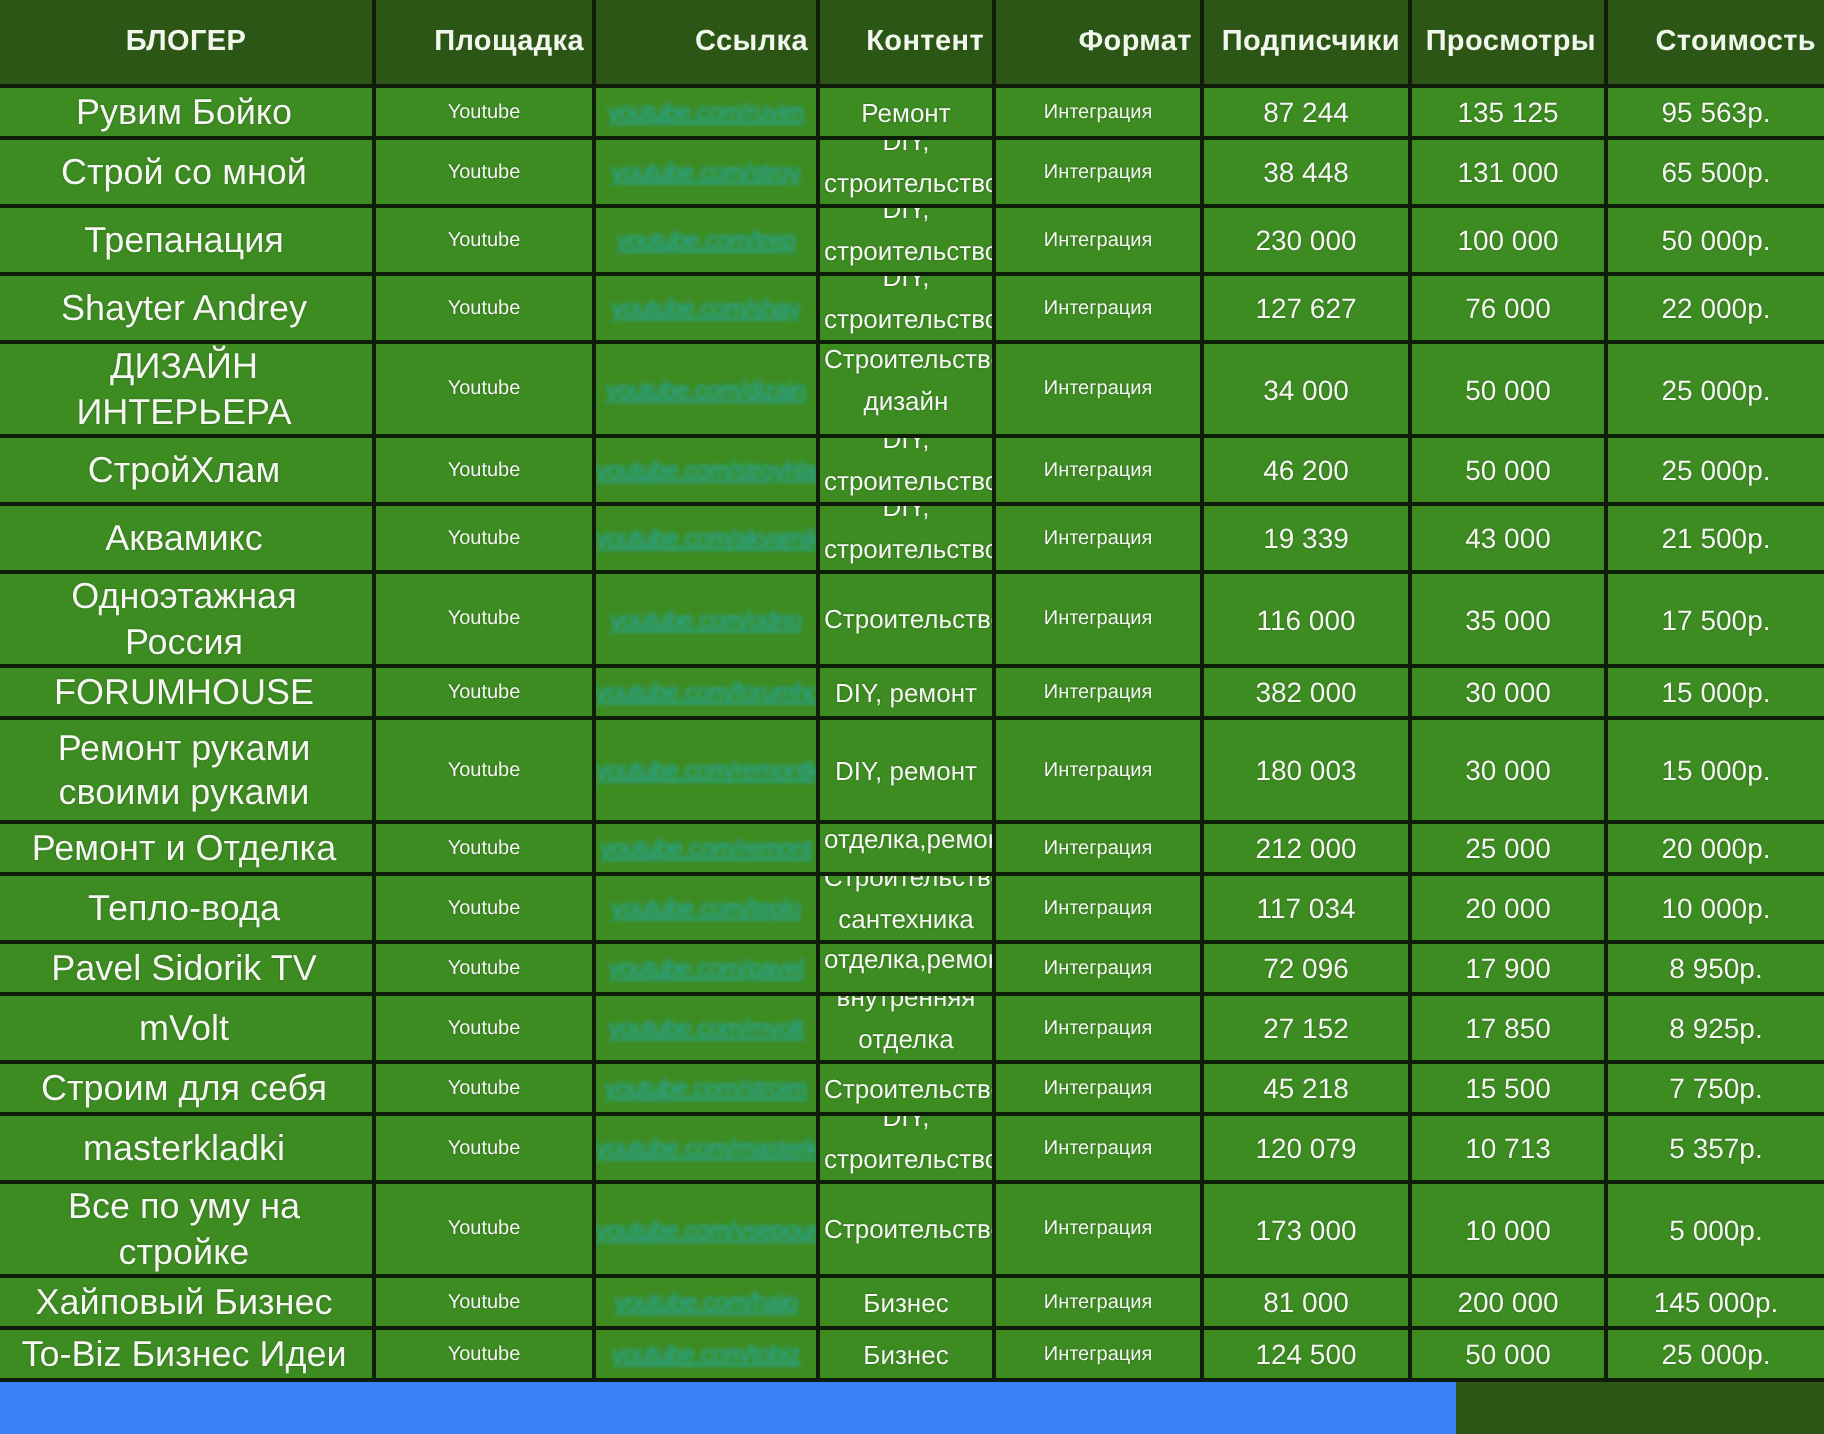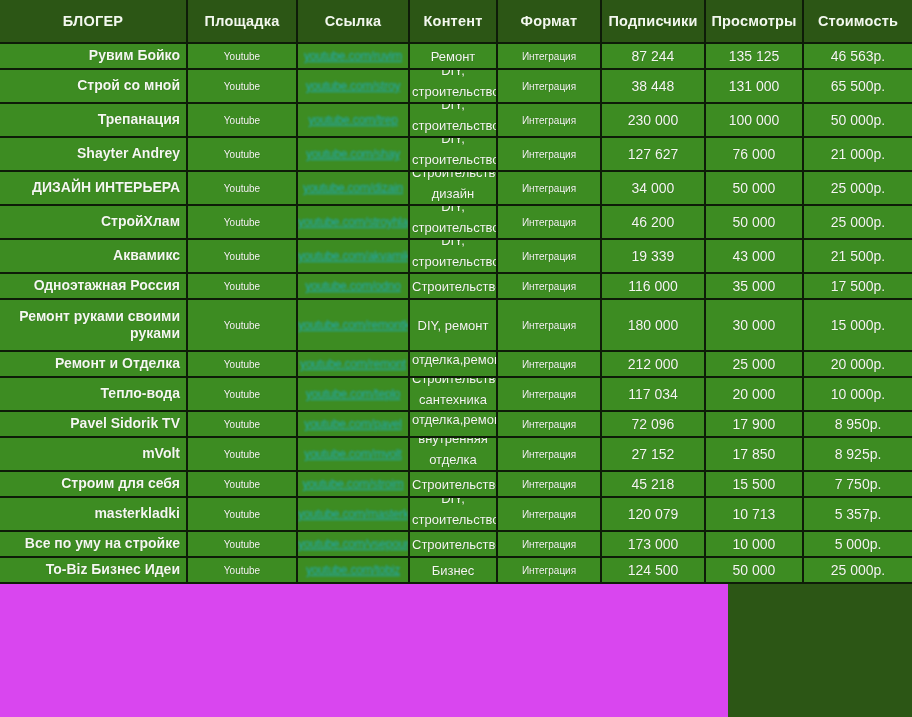--- a/index.html
+++ b/index.html
@@ -12,21 +12,21 @@
     width: 912px;
     height: 717px;
     overflow: hidden;
     font-family: "Liberation Sans", "DejaVu Sans", sans-serif;
   }
 
   .sheet {
     width: 728px;
     height: 717px;
     position: relative;
-    background: #d946ef;
+    background: #3b82f6;
     box-sizing: border-box;
   }
 
   table.grid {
     width: 912px;
     border-collapse: separate;
     border-spacing: 0;
     table-layout: fixed;
   }
 
@@ -41,21 +41,21 @@
   col.c-price    { width: 108px; }
 
   
   thead th {
     background: #2c5615;
     color: #f2f7ee;
     font-size: 14.5px;
     font-weight: bold;
     height: 44px;
     padding: 0 4px;
-    text-align: center;
+    text-align: right;
     vertical-align: middle;
     border-right: 2px solid #0e1c08;
     border-bottom: 2px solid #0e1c08;
     box-sizing: border-box;
     white-space: nowrap;
     letter-spacing: .2px;
   }
   thead th.first {
     text-align: center;
     border-left: none;
@@ -73,26 +73,25 @@
     text-align: center;
     border-right: 2px solid #0e1c08;
     border-bottom: 2px solid #0e1c08;
     box-sizing: border-box;
     overflow: visible;
     position: relative;
   }
   tbody td:last-child { border-right: none; }
 
   tbody td.name {
-    text-align: right;
+    text-align: center;
     padding-left: 4px;
-    font-size: 14px;
+    font-size: 18px;
     white-space: normal;
     line-height: 1.25;
-    font-weight: bold;
   }
 
   tbody td.num {
     text-align: center;
     font-size: 14px;
     white-space: nowrap;
   }
 
   tbody td.platform,
   tbody td.format {
@@ -180,21 +179,21 @@
           <td class="platform">Youtube</td>
           <td class="link">
             <span class="url">youtube.com/ruvim</span>
           </td>
           <td class="content">
             <span class="content-inner">Ремонт</span>
           </td>
           <td class="format">Интеграция</td>
           <td class="num">87 244</td>
           <td class="num">135 125</td>
-          <td class="num">46 563р.</td>
+          <td class="num">95 563р.</td>
         </tr>
         <tr class="h1">
           <td class="name">Строй со мной</td>
           <td class="platform">Youtube</td>
           <td class="link">
             <span class="url">youtube.com/stroy</span>
           </td>
           <td class="content">
             <span class="content-inner two">DIY, строительство</span>
           </td>
@@ -222,21 +221,21 @@
           <td class="platform">Youtube</td>
           <td class="link">
             <span class="url">youtube.com/shay</span>
           </td>
           <td class="content">
             <span class="content-inner two">DIY, строительство</span>
           </td>
           <td class="format">Интеграция</td>
           <td class="num">127 627</td>
           <td class="num">76 000</td>
-          <td class="num">21 000р.</td>
+          <td class="num">22 000р.</td>
         </tr>
         <tr class="h1">
           <td class="name">ДИЗАЙН ИНТЕРЬЕРА</td>
           <td class="platform">Youtube</td>
           <td class="link">
             <span class="url">youtube.com/dizain</span>
           </td>
           <td class="content">
             <span class="content-inner two">Строительство, дизайн</span>
           </td>
@@ -280,31 +279,45 @@
             <span class="url">youtube.com/odno</span>
           </td>
           <td class="content">
             <span class="content-inner">Строительство</span>
           </td>
           <td class="format">Интеграция</td>
           <td class="num">116 000</td>
           <td class="num">35 000</td>
           <td class="num">17 500р.</td>
         </tr>
+        <tr class="h1">
+          <td class="name">FORUMHOUSE</td>
+          <td class="platform">Youtube</td>
+          <td class="link">
+            <span class="url">youtube.com/forumhouse</span>
+          </td>
+          <td class="content">
+            <span class="content-inner">DIY, ремонт</span>
+          </td>
+          <td class="format">Интеграция</td>
+          <td class="num">382 000</td>
+          <td class="num">30 000</td>
+          <td class="num">15 000р.</td>
+        </tr>
         <tr class="h2">
           <td class="name">Ремонт руками своими руками</td>
           <td class="platform">Youtube</td>
           <td class="link">
             <span class="url">youtube.com/remontkv</span>
           </td>
           <td class="content">
             <span class="content-inner">DIY, ремонт</span>
           </td>
           <td class="format">Интеграция</td>
-          <td class="num">180 000</td>
+          <td class="num">180 003</td>
           <td class="num">30 000</td>
           <td class="num">15 000р.</td>
         </tr>
         <tr class="h1">
           <td class="name">Ремонт и Отделка</td>
           <td class="platform">Youtube</td>
           <td class="link">
             <span class="url">youtube.com/remont</span>
           </td>
           <td class="content">
@@ -393,20 +406,34 @@
           </td>
           <td class="content">
             <span class="content-inner">Строительство</span>
           </td>
           <td class="format">Интеграция</td>
           <td class="num">173 000</td>
           <td class="num">10 000</td>
           <td class="num">5 000р.</td>
         </tr>
         <tr class="h1">
+          <td class="name">Хайповый Бизнес</td>
+          <td class="platform">Youtube</td>
+          <td class="link">
+            <span class="url">youtube.com/haip</span>
+          </td>
+          <td class="content">
+            <span class="content-inner">Бизнес</span>
+          </td>
+          <td class="format">Интеграция</td>
+          <td class="num">81 000</td>
+          <td class="num">200 000</td>
+          <td class="num">145 000р.</td>
+        </tr>
+        <tr class="h1">
           <td class="name">To-Biz Бизнес Идеи</td>
           <td class="platform">Youtube</td>
           <td class="link">
             <span class="url">youtube.com/tobiz</span>
           </td>
           <td class="content">
             <span class="content-inner">Бизнес</span>
           </td>
           <td class="format">Интеграция</td>
           <td class="num">124 500</td>

